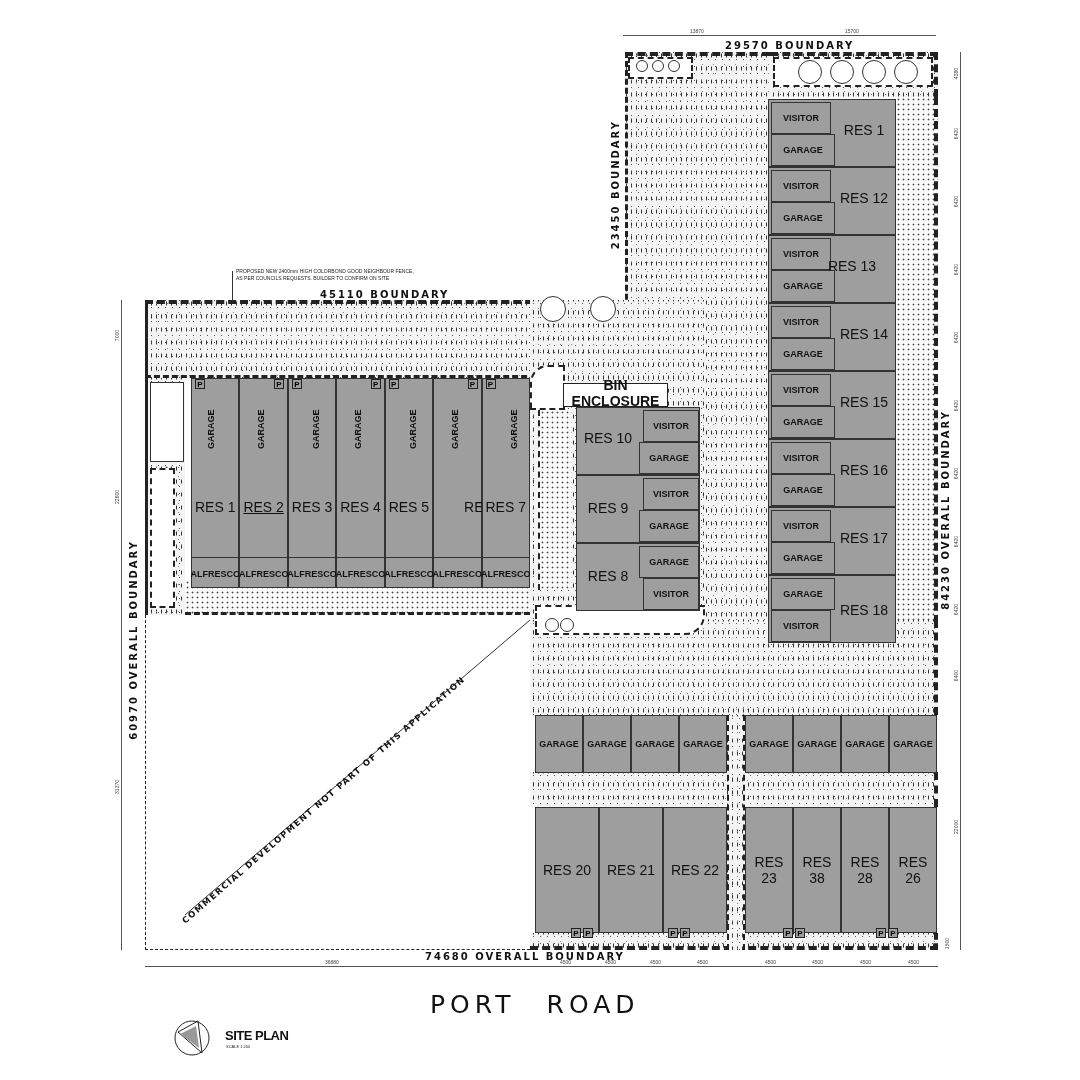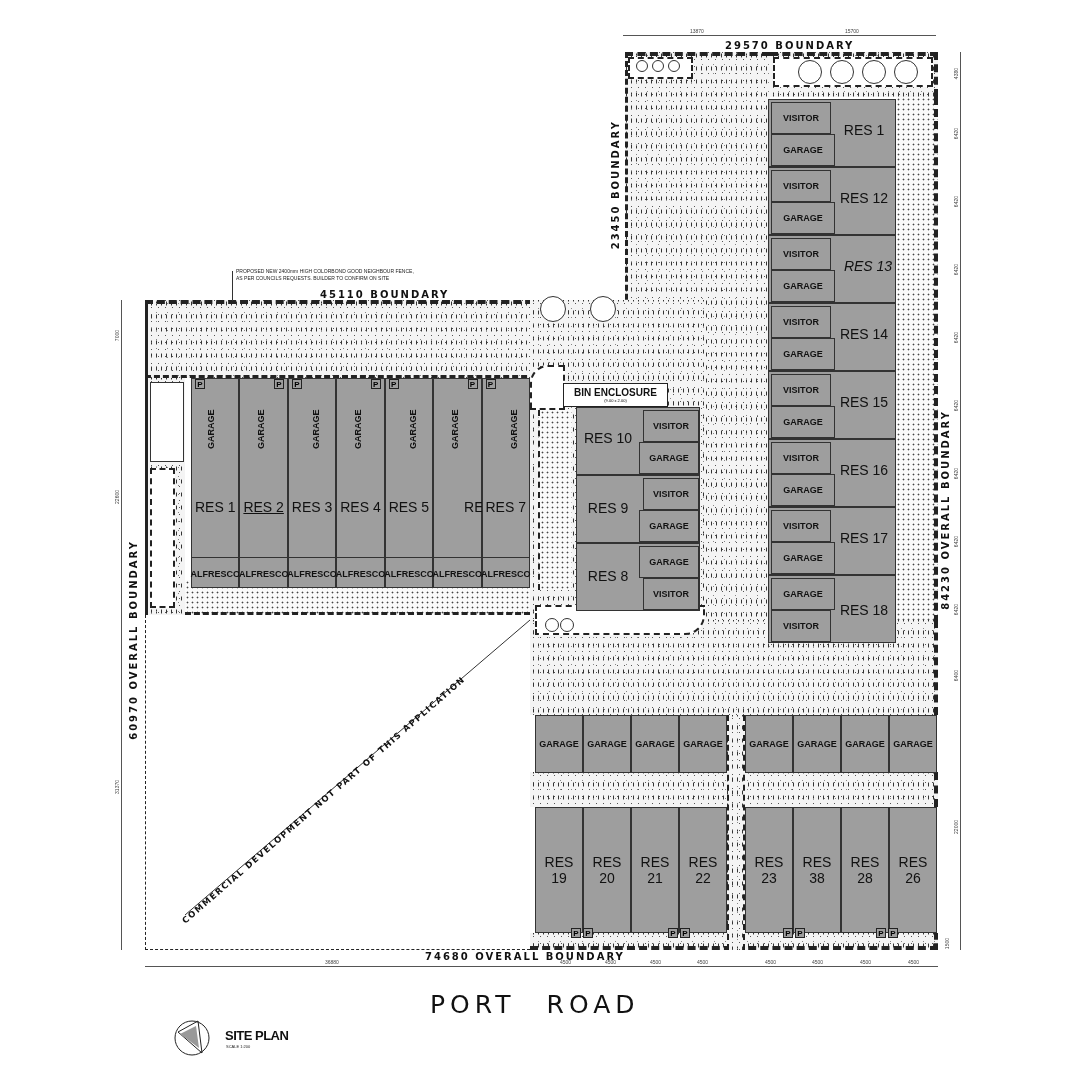--- a/index.html
+++ b/index.html
@@ -119,21 +119,21 @@
   </div>
   <div class="bldg" style="flex:1;position:relative;">
     <div class="abs pbox" style="left:3px;top:0;">P</div>
     <div class="abs centered lbl-sm vtext" style="left:24px;top:25px;width:14px;height:50px;">GARAGE</div>
     <div class="abs centered lbl-res" style="left:0;top:120px;width:100%;">RES 7</div>
     <div class="abs centered lbl-sm" style="left:0;top:178px;width:100%;height:32px;border-top:1px solid #333;">ALFRESCO</div>
   </div>
 </div>
 
 <div class="abs centered" style="left:563px;top:383px;width:105px;height:24px;background:#fff;border:1.5px solid #222;box-sizing:border-box;flex-direction:column;">
-  <div class="label" style="font-size:10px;">BIN ENCLOSURE</div>
+  <div class="label" style="font-size:14px;">BIN ENCLOSURE</div>
   <div style="font-size:4px;">(9.00 x 2.00)</div>
 </div>
 
 <div class="abs" style="left:576px;top:407px;width:124px;height:204px;">
   <div class="abs bldg" style="left:0;top:0;width:124px;height:68px;">
     <div class="abs centered lbl-res" style="left:0;top:22px;width:62px;">RES 10</div>
     <div class="abs bldg centered lbl-sm" style="left:66px;top:2px;width:56px;height:32px;">VISITOR</div>
     <div class="abs bldg centered lbl-sm" style="left:62px;top:34px;width:60px;height:32px;">GARAGE</div>
   </div>
   <div class="abs bldg" style="left:0;top:68px;width:124px;height:68px;">
@@ -155,21 +155,21 @@
     <div class="abs centered lbl-res" style="left:64px;top:22px;width:62px;">RES 1</div>
   </div>
   <div class="abs bldg" style="left:0;top:68px;width:128px;height:68px;">
     <div class="abs bldg centered lbl-sm" style="left:2px;top:2px;width:60px;height:32px;">VISITOR</div>
     <div class="abs bldg centered lbl-sm" style="left:2px;top:34px;width:64px;height:32px;">GARAGE</div>
     <div class="abs centered lbl-res" style="left:64px;top:22px;width:62px;">RES 12</div>
   </div>
   <div class="abs bldg" style="left:0;top:136px;width:128px;height:68px;">
     <div class="abs bldg centered lbl-sm" style="left:2px;top:2px;width:60px;height:32px;">VISITOR</div>
     <div class="abs bldg centered lbl-sm" style="left:2px;top:34px;width:64px;height:32px;">GARAGE</div>
-    <div class="abs centered lbl-res" style="left:68px;top:22px;width:62px;font-style:italic;">RES 13</div>
+    <div class="abs centered lbl-res" style="left:52px;top:22px;width:62px;">RES 13</div>
   </div>
   <div class="abs bldg" style="left:0;top:204px;width:128px;height:68px;">
     <div class="abs bldg centered lbl-sm" style="left:2px;top:2px;width:60px;height:32px;">VISITOR</div>
     <div class="abs bldg centered lbl-sm" style="left:2px;top:34px;width:64px;height:32px;">GARAGE</div>
     <div class="abs centered lbl-res" style="left:64px;top:22px;width:62px;">RES 14</div>
   </div>
   <div class="abs bldg" style="left:0;top:272px;width:128px;height:68px;">
     <div class="abs bldg centered lbl-sm" style="left:2px;top:2px;width:60px;height:32px;">VISITOR</div>
     <div class="abs bldg centered lbl-sm" style="left:2px;top:34px;width:64px;height:32px;">GARAGE</div>
     <div class="abs centered lbl-res" style="left:64px;top:22px;width:62px;">RES 15</div>
@@ -198,21 +198,20 @@
   <div class="bldg centered lbl-sm" style="flex:1;">GARAGE</div>
 </div>
 <div class="abs" style="left:745px;top:715px;width:192px;height:58px;display:flex;">
   <div class="bldg centered lbl-sm" style="flex:1;">GARAGE</div>
   <div class="bldg centered lbl-sm" style="flex:1;">GARAGE</div>
   <div class="bldg centered lbl-sm" style="flex:1;">GARAGE</div>
   <div class="bldg centered lbl-sm" style="flex:1;">GARAGE</div>
 </div>
 
 <div class="abs" style="left:535px;top:807px;width:192px;height:126px;display:flex;">
-  <div class="bldg centered lbl-res" style="flex:1;">RES 19</div>
   <div class="bldg centered lbl-res" style="flex:1;">RES 20</div>
   <div class="bldg centered lbl-res" style="flex:1;">RES 21</div>
   <div class="bldg centered lbl-res" style="flex:1;">RES 22</div>
 </div>
 <div class="abs" style="left:745px;top:807px;width:192px;height:126px;display:flex;">
   <div class="bldg centered lbl-res" style="flex:1;">RES 23</div>
   <div class="bldg centered lbl-res" style="flex:1;">RES 38</div>
   <div class="bldg centered lbl-res" style="flex:1;">RES 28</div>
   <div class="bldg centered lbl-res" style="flex:1;">RES 26</div>
 </div>

